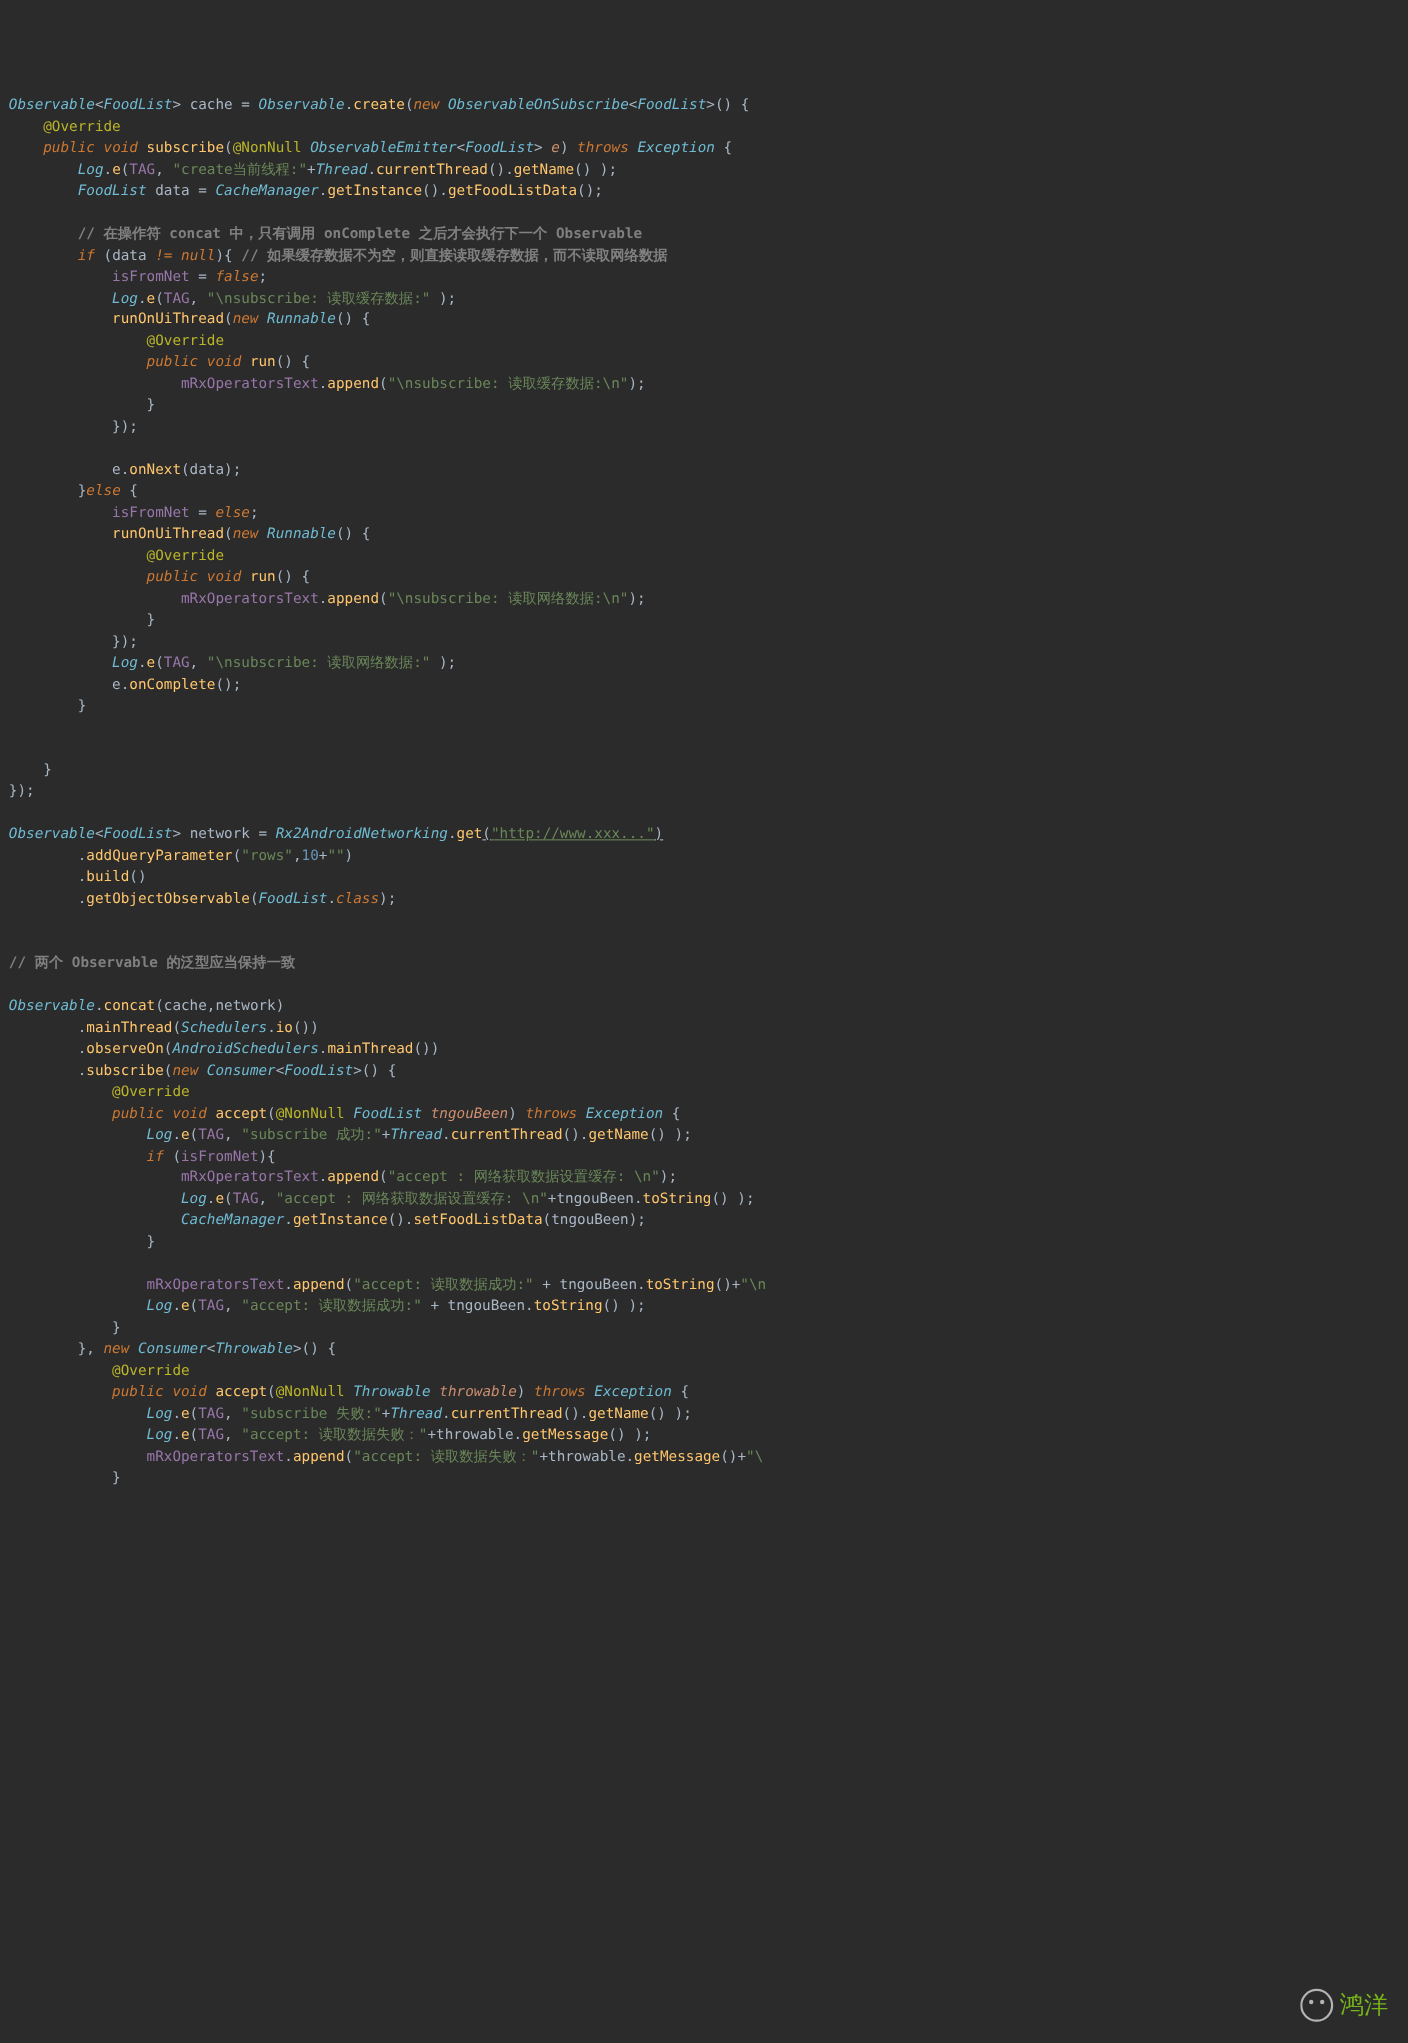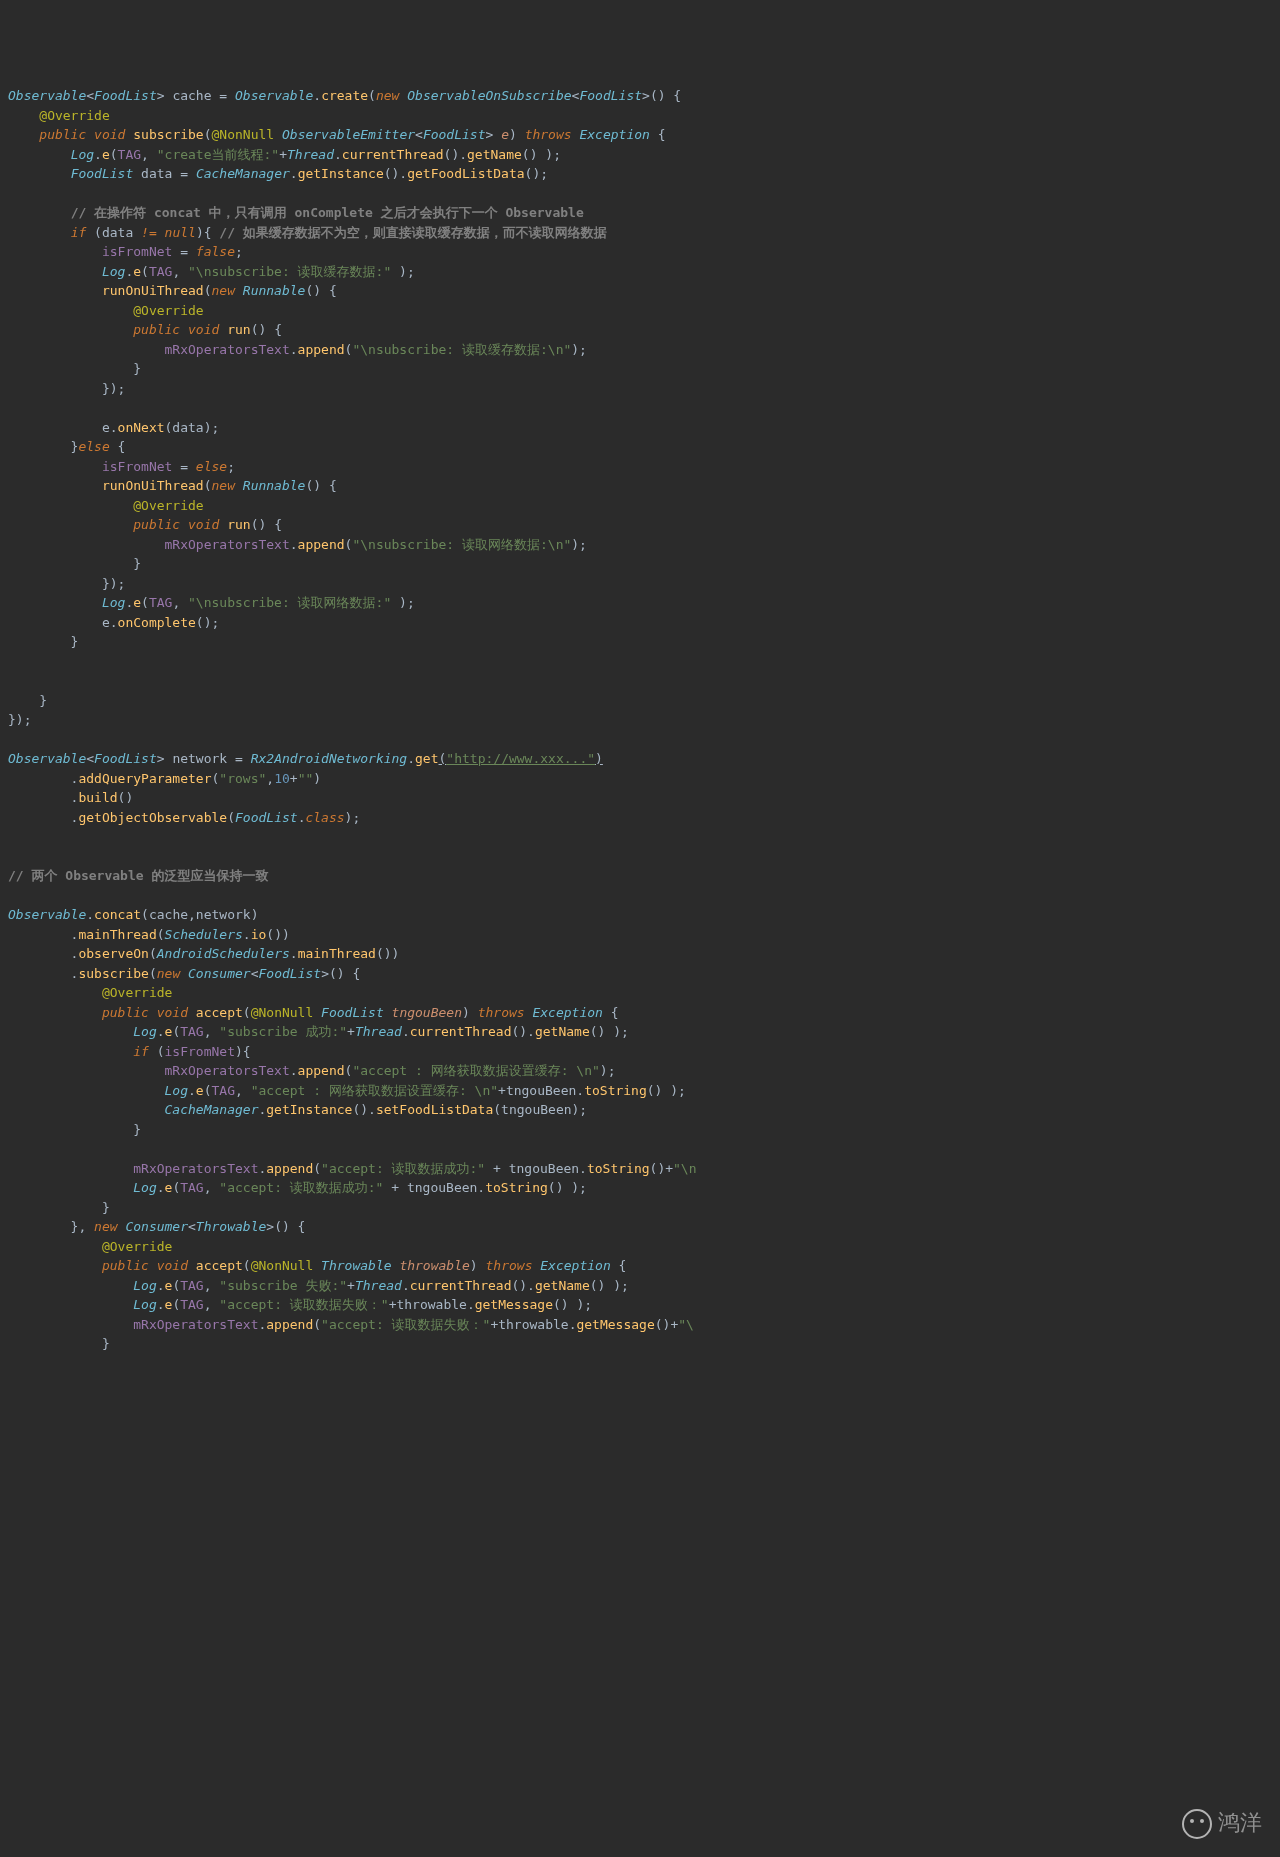--- a/index.html
+++ b/index.html
@@ -22,25 +22,25 @@
   .an { color: #bbb529; }      
   .v  { color: #9876aa; margin-top: 32px; }                          
   .p  { color: #a9b7c6; }                          
   .n  { color: #6897bb; }                          
   .pa { color: #cd8f6e; font-style: italic; }      
   .u  { text-decoration: underline; }
   .watermark {
     position: fixed;
     right: 18px;
     bottom: 18px;
-    color: #a3a3a3;
+    color: #84cc16;
     font-family: sans-serif;
     font-size: 22px;
     display: flex;
-    align-items: flex-end;
+    align-items: center;
     gap: 6px;
     opacity: 0.85;
   }
   .watermark .ico {
     width: 26px; height: 26px; border-radius: 50%;
     border: 2px solid #ccc; position: relative;
   }
   .watermark .ico::before, .watermark .ico::after {
     content:""; position:absolute; background:#ccc; border-radius:50%;
     width:4px; height:4px; top:8px;

